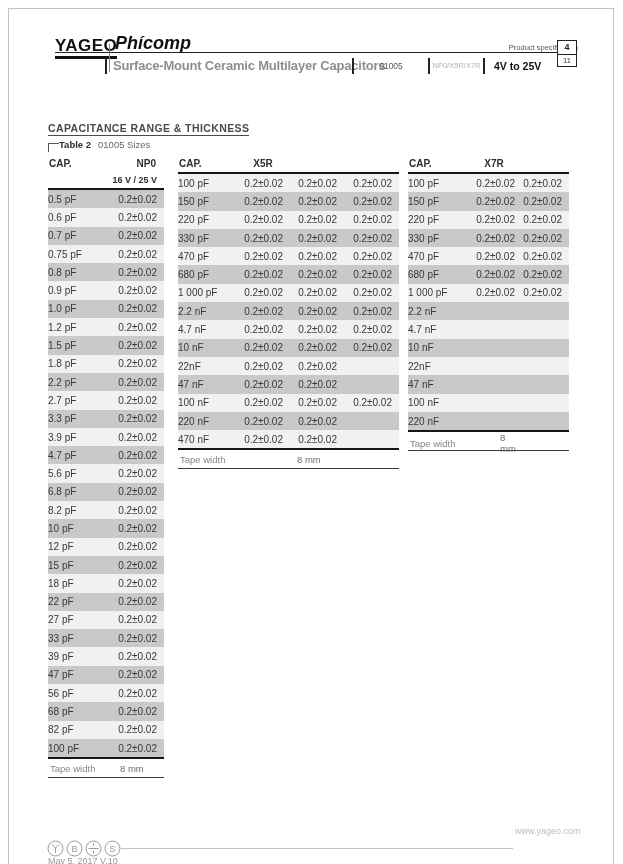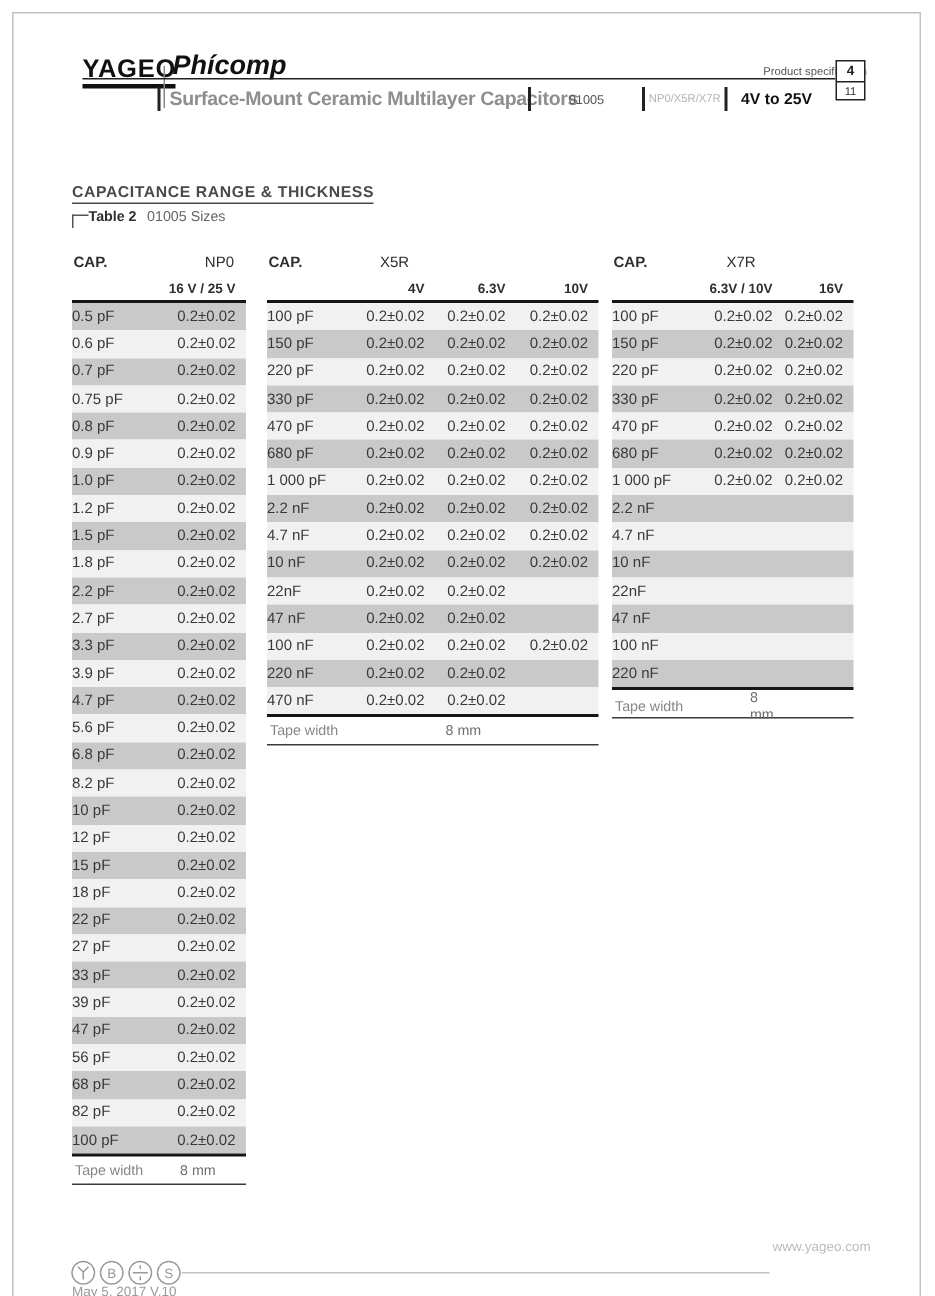--- a/index.html
+++ b/index.html
@@ -35,33 +35,33 @@
 
   
   .section-heading { position:absolute; left:48px; top:122px; font-size:10.5px; font-weight:bold;
     letter-spacing:0.4px; color:#4a4a4a; border-bottom:1px solid #4a4a4a; padding-bottom:1px; }
   .table-label { position:absolute; left:48px; top:139px; display:flex; align-items:flex-start; font-size:9.5px; }
   .bracket { width:11px; height:9px; border-left:1px solid #555; border-top:1px solid #555; margin-top:4px; }
   .tl-bold { font-weight:bold; color:#2e2e2e; }
   .tl-caption { color:#666; margin-left:7px; }
 
   
-  .tbl { position:absolute; top:155px; font-size:10px; color:#383838;margin-top:12px; }
+  .tbl { position:absolute; top:155px; font-size:10px; color:#383838; }
   #tbl-np0 { left:48px;  width:116px; }
   #tbl-x5r { left:178px; width:221px; }
   #tbl-x7r { left:408px; width:161px; }
 
   .h1, .h2, .trow, .tape-row { display:grid; align-items:center; }
   #tbl-np0 .h1, #tbl-np0 .h2, #tbl-np0 .trow, #tbl-np0 .tape-row { grid-template-columns:62px 54px; }
   #tbl-x5r .h1, #tbl-x5r .h2, #tbl-x5r .trow, #tbl-x5r .tape-row { grid-template-columns:58px 54px 54px 55px; }
   #tbl-x7r .h1, #tbl-x7r .h2, #tbl-x7r .trow, #tbl-x7r .tape-row { grid-template-columns:58px 56px 47px; }
 
   .h1 { height:17px; } .h2 { height:16px; }
   .cap-header { font-size:10px; font-weight:bold; color:#2e2e2e; padding-left:1px; }
-  .tname { font-size:10px; font-weight:normal; color:#2e2e2e; }
+  .tname { font-size:10px; font-weight:bold; color:#2e2e2e; }
   .tname-right  { text-align:right; padding-right:8px; }
   .tname-center { text-align:center; }
   .vhead { font-size:9px; font-weight:bold; color:#2e2e2e; }
 
   .hrule { height:2px; background:#161616; }
   .trow { height:18.3px; }
   .trow.shaded { background:#c9c9c9; }
   .trow.light  { background:#f1f1f1; }
   .cap-cell { text-align:left; padding-right:4px; }
   .val-cell { text-align:right; padding-right:7px; }
@@ -256,26 +256,20 @@
     <div class="tape-value" style="grid-column: 2;">8 mm</div>
   </div>
   <div class="bottom-rule"></div>
 </div>
 
 <div class="tbl" id="tbl-x5r">
   <div class="h1">
     <div class="cap-header">CAP.</div>
     <div class="tname tname-center">X5R</div>
   </div>
-  <div class="h2">
-      <div></div>
-      <div class="val-cell vhead">4V</div>
-      <div class="val-cell vhead">6.3V</div>
-      <div class="val-cell vhead">10V</div>
-    </div>
   <div class="hrule"></div>
   <div>
       <div class="trow light">
         <div class="cap-cell">100 pF</div>
         <div class="val-cell">0.2±0.02</div>
         <div class="val-cell">0.2±0.02</div>
         <div class="val-cell">0.2±0.02</div>
       </div>
       <div class="trow shaded">
         <div class="cap-cell">150 pF</div>
@@ -368,25 +362,20 @@
     <div class="tape-value" style="grid-column: 3;">8 mm</div>
   </div>
   <div class="bottom-rule"></div>
 </div>
 
 <div class="tbl" id="tbl-x7r">
   <div class="h1">
     <div class="cap-header">CAP.</div>
     <div class="tname tname-center">X7R</div>
   </div>
-  <div class="h2">
-      <div></div>
-      <div class="val-cell vhead">6.3V / 10V</div>
-      <div class="val-cell vhead">16V</div>
-    </div>
   <div class="hrule"></div>
   <div>
       <div class="trow light">
         <div class="cap-cell">100 pF</div>
         <div class="val-cell">0.2±0.02</div>
         <div class="val-cell">0.2±0.02</div>
       </div>
       <div class="trow shaded">
         <div class="cap-cell">150 pF</div>
         <div class="val-cell">0.2±0.02</div>

